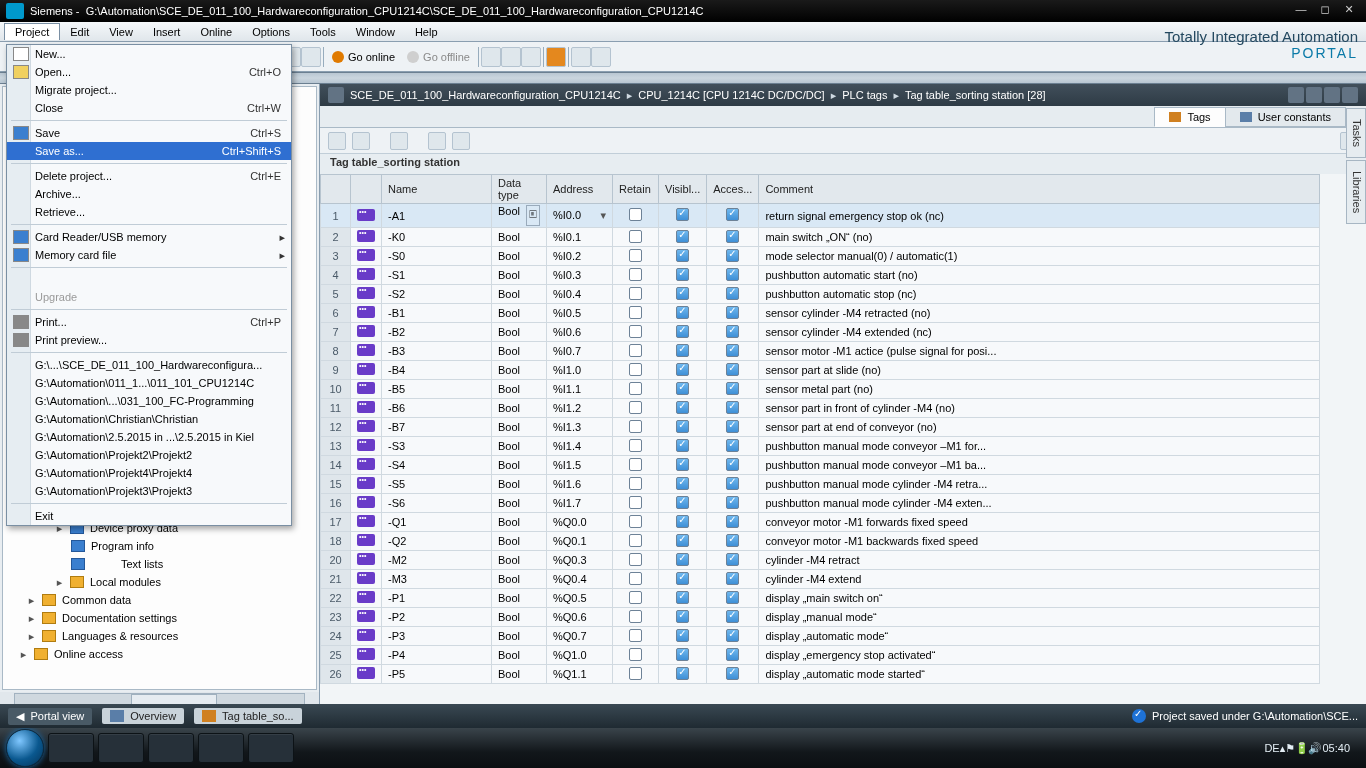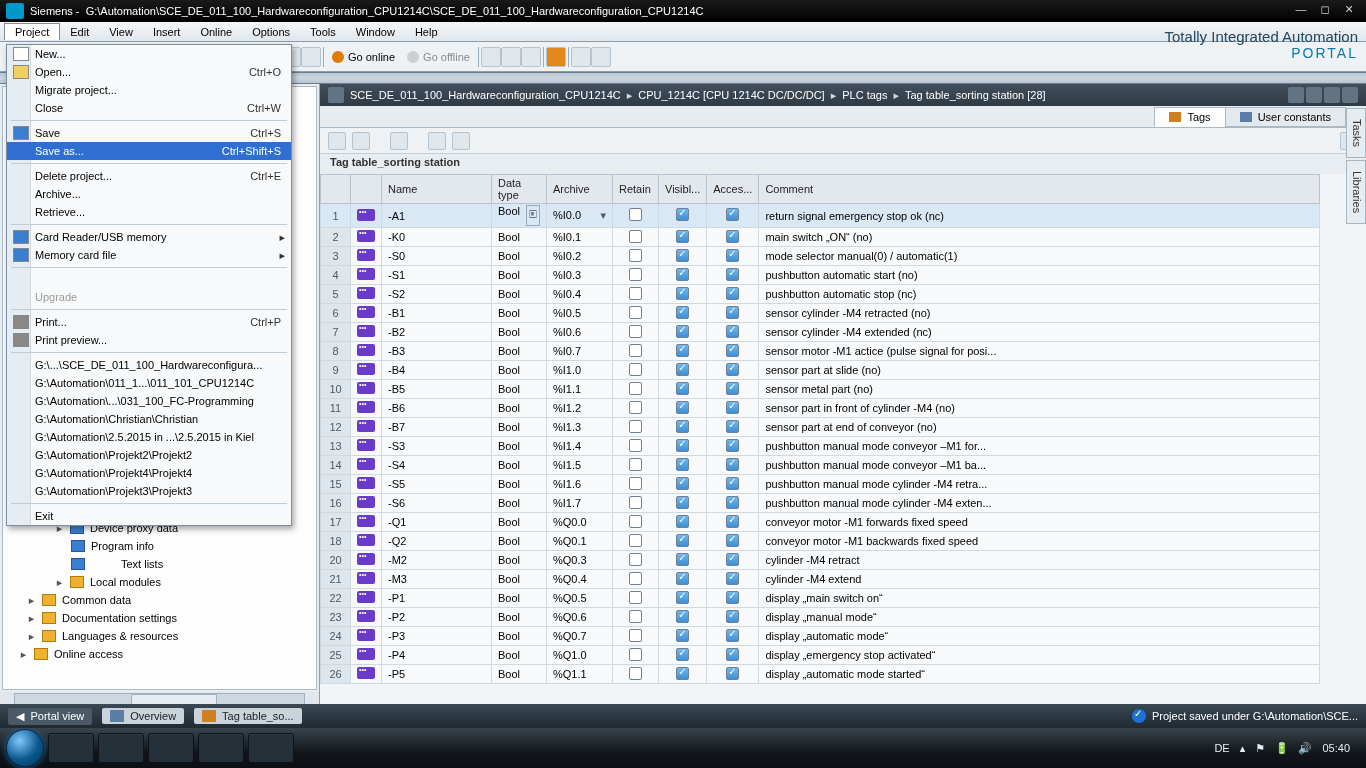--- a/index.html
+++ b/index.html
@@ -73,21 +73,21 @@
 .sidetabs .stab { writing-mode:vertical-rl; background:#e6ecf0; border:1px solid #a7b6c3; padding:10px 2px; font-size:11px; color:#333; cursor:pointer; }
 .portalbar { position:absolute; left:0; right:0; bottom:40px; height:24px; background:linear-gradient(#3a4953,#1f2a32); color:#fff; display:flex; align-items:center; padding:0 8px; gap:10px; z-index:5; }
 .portalbar .pbtn { display:flex; align-items:center; gap:6px; padding:2px 8px; background:#495a66; border-radius:2px; cursor:pointer; }
 .portalbar .pbtn.light { background:#c9d3da; color:#222; }
 .portalbar .pmsg { margin-left:auto; display:flex; align-items:center; gap:6px; }
 .portalbar .pmsg .chk { width:14px; height:14px; background:#1e72d6; border-radius:7px; position:relative; }
 .portalbar .pmsg .chk::after { content:"✓"; color:#fff; font-size:10px; position:absolute; left:2px; top:-1px; }
 .taskbar { position:absolute; left:0; right:0; bottom:0; height:40px; background:linear-gradient(#3a444b,#12171b 60%,#0b0f12); display:flex; align-items:center; padding:0 6px; gap:4px; }
 .taskbar .orb { width:38px; height:38px; border-radius:19px; background:radial-gradient(circle at 35% 30%,#7fc7ff,#0a588f 55%,#043257); border:1px solid #0a2c45; box-shadow:0 0 6px #1a6aa8; }
 .taskbar .tbtn2 { width:46px; height:30px; background:#263039; border:1px solid #0c1216; border-radius:3px; box-shadow:inset 0 1px 0 rgba(255,255,255,.07); }
-.taskbar .tray { margin-left:auto; display:flex; align-items:center; gap:10px; color:#e4eef5; padding-right:10px; font-size:12px; }
+.taskbar .tray { margin-left:auto; display:flex; align-items:center; color:#e4eef5; padding-right:10px; font-size:12px; }
 .brand-area { position:absolute; right:8px; top:28px; text-align:right; color:#23485f; }
 </style>
 </head>
 <body>
 
 <div class="titlebar">
   <div class="title-icon"></div>
   <span>Siemens</span>
   <span>&nbsp;-&nbsp;&nbsp;</span>
   <span>G:\Automation\SCE_DE_011_100_Hardwareconfiguration_CPU1214C\SCE_DE_011_100_Hardwareconfiguration_CPU1214C</span>
@@ -349,21 +349,21 @@
     <div class="tbltitle">Tag table_sorting station</div>
 
     <div class="tblwrap">
       <table class="tagtbl">
         <thead>
             <tr>
           <th style="width:30px"></th>
           <th style="width:24px"></th>
           <th style="width:110px">Name</th>
           <th style="width:55px">Data type</th>
-          <th style="width:66px">Archive</th>
+          <th style="width:66px">Address</th>
           <th style="width:46px">Retain</th>
           <th style="width:44px">Visibl...</th>
           <th style="width:48px">Acces...</th>
           <th>Comment</th>
         </tr>
           </thead>
         <tbody id="tagbody">
             <tr class="selrow">
               <td class="rownum">1</td>
               <td class="iconcell"><span class="tagico"></span></td>

